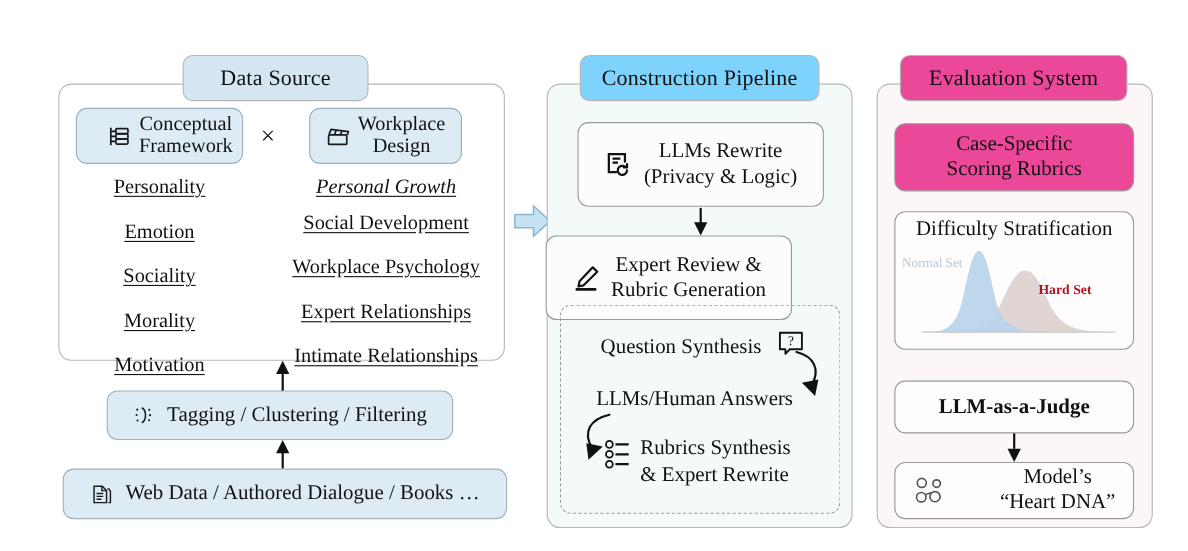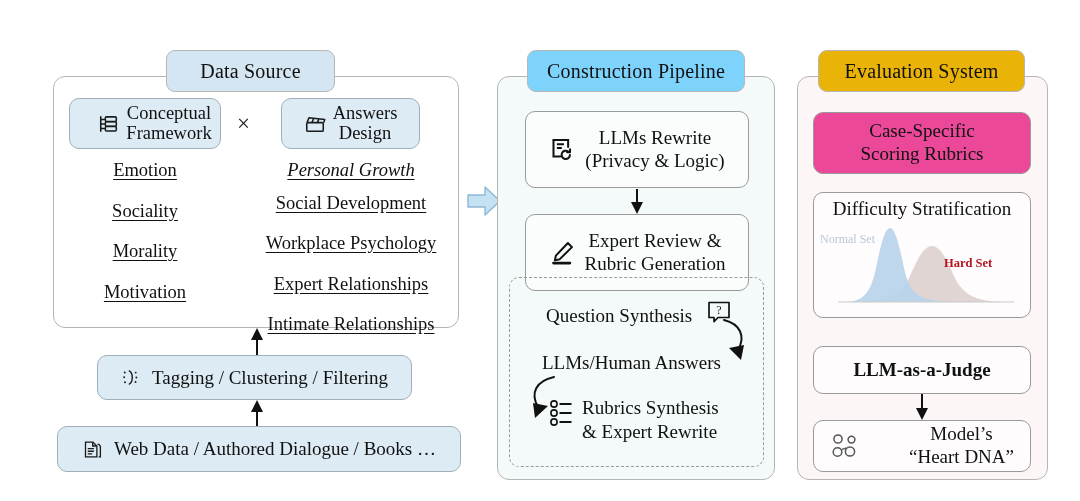--- a/index.html
+++ b/index.html
@@ -59,26 +59,27 @@
 
 <div class="card" style="left:281px;top:98px;width:139px;height:51px;background:#dcebf4;">
   <span class="ico" style="margin-right:7px;">
     <svg width="22" height="22" viewBox="0 0 24 24" fill="none" stroke="#1b1b1b" stroke-width="1.7">
       <rect x="3" y="10.5" width="18" height="9.5" rx="1.3"></rect>
       <path d="M3.4 10.2L5.4 5.1l17.2 2.1-1 3.3" stroke-linejoin="round"></path>
       <path d="M10.5 6.0L8.7 10.4M16.2 6.7L14.4 10.8"></path>
     </svg>
   </span>
   <span class="lbl" style="font-size:18.5px;line-height:1.08;">
-    <span>Answers</span><br>
+    <span>Workplace</span><br>
     <span>Design</span>
   </span>
 </div>
 
 <div class="listcol" style="left:69px;top:161px;width:152px;">
+  <div style="margin-bottom:22px;">Personality</div>
   <div style="margin-bottom:22px;">Emotion</div>
   <div style="margin-bottom:22px;">Sociality</div>
   <div style="margin-bottom:22px;">Morality</div>
   <div>Motivation</div>
 </div>
 
 <div class="listcol" style="left:245px;top:161px;width:212px;">
   <div style="margin-bottom:14px;font-style:italic;">Personal Growth</div>
   <div style="margin-bottom:22px;">Social Development</div>
   <div style="margin-bottom:22px;">Workplace Psychology</div>
@@ -155,21 +156,21 @@
   </span>
 </div>
 
 <div style="position:absolute;left:628px;top:189px;">
   <svg width="18" height="25" viewBox="0 0 18 25">
     <path d="M9 0 V14" stroke="#111" stroke-width="2" fill="none"></path>
     <path d="M9 25 L15 13 L3 13 Z" fill="#111"></path>
   </svg>
 </div>
 
-<div class="card plain" style="left:525px;top:214px;width:224px;height:77px;background:#fbfdfd;">
+<div class="card plain" style="left:496px;top:214px;width:224px;height:77px;background:#fbfdfd;">
   <span class="ico" style="margin-right:9px;">
     <svg width="27" height="27" viewBox="0 0 24 24" fill="none" stroke="#111" stroke-width="1.8">
       <path d="M16.8 3.6 L20.4 7.2 L9.4 18.1 L5.2 19.0 L6.1 14.8 Z" stroke-linejoin="round"></path>
       <path d="M4 21.4h14.6" stroke-width="2.4" stroke-linecap="round"></path>
     </svg>
   </span>
   <span class="lbl" style="font-size:19px;line-height:1.2;">
     <span>Expert Review &amp;</span><br>
     <span>Rubric Generation</span>
   </span>
@@ -214,21 +215,21 @@
   </svg>
 </div>
 
 <div class="txt" style="left:582px;top:396px;font-size:19px;line-height:1.25;">
   <span>Rubrics Synthesis</span><br>
   <span>&amp; Expert Rewrite</span>
 </div>
 
 <div class="panel" style="left:797px;top:76px;width:251px;height:404px;background:#fdf6f7;"></div>
 
-<div class="panel-head" style="left:818px;top:50px;width:207px;height:42px;background:#eab308;">
+<div class="panel-head" style="left:818px;top:50px;width:207px;height:42px;background:#ec4899;">
   <span>Evaluation System</span>
 </div>
 
 <div class="card plain" style="left:813px;top:112px;width:218px;height:62px;background:#ec4899;flex-direction:column;">
   <span style="font-size:19px;line-height:1.2;">
     <span>Case-Specific</span><br>
     <span>Scoring Rubrics</span>
   </span>
 </div>
 

